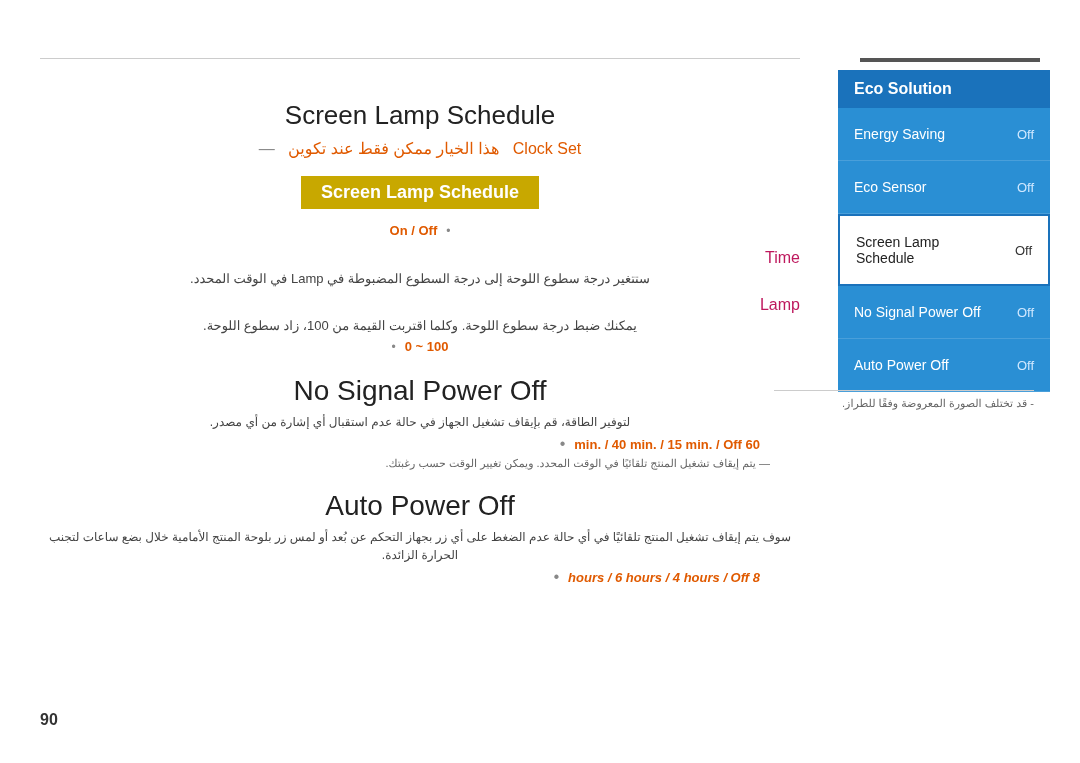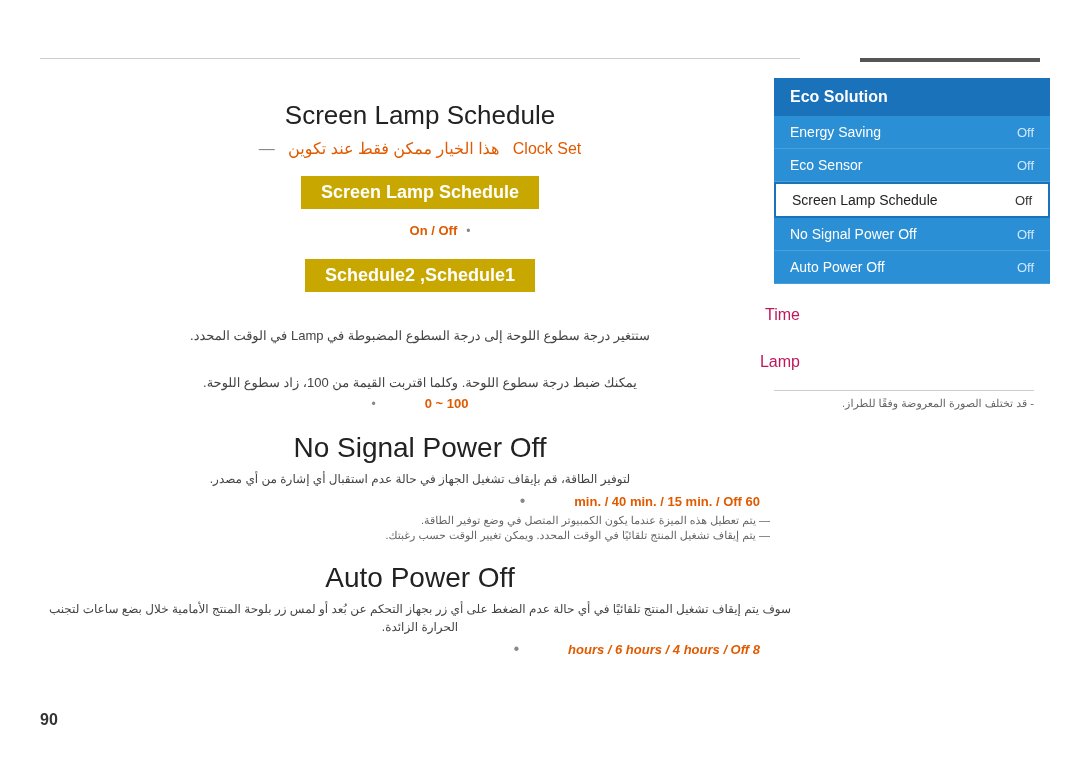--- a/index.html
+++ b/index.html
@@ -95,21 +95,20 @@
       text-align: center;
       font-size: 13px;
       color: #444;
       margin-bottom: 4px;
     }
 
     .orange-text {
       color: #e05a00;
       font-weight: bold;
       font-size: 13px;
-      margin-left: 40px;
     }
 
     .highlight-box-gold2 {
       background: #c8a800;
       color: #fff;
       text-align: center;
       font-size: 18px;
       font-weight: bold;
       padding: 6px 20px;
       display: inline-block;
@@ -157,38 +156,38 @@
       margin-bottom: 2px;
     }
 
     .note-row::before {
       content: '— ';
     }
 
     
     .sidebar {
       position: absolute;
-      top: 78px;
+      top: 70px;
       right: 30px;
-      width: 276px;
+      width: 212px;
     }
 
     .sidebar-header {
       background: #1a72bb;
       color: #fff;
       font-size: 16px;
       font-weight: bold;
       padding: 10px 16px;
     }
 
     .sidebar-item {
       background: #2a8fd4;
       color: #fff;
       font-size: 14px;
-      padding: 8px 16px;
+      padding: 18px 16px;
       display: flex;
       justify-content: space-between;
       align-items: center;
       border-bottom: 1px solid rgba(255,255,255,0.15);
       gap: 24px;
     }
 
     .sidebar-item.active {
       background: #fff;
       color: #222;
@@ -248,23 +247,20 @@
 
   <div class="centered">
     <span class="highlight-box-gold">Screen Lamp Schedule</span>
   </div>
 
   <div class="centered" style="margin-bottom:10px;">
     <span class="orange-text">On / Off</span>
     &nbsp;<span style="color:#888;font-size:12px;">•</span>
   </div>
 
-  <div class="centered">
-    <span class="highlight-box-gold2">Schedule2 ,Schedule1</span>
-  </div>
 
   <div class="sub-section">
     <div class="sub-title">Time</div>
     <div class="arabic-text">ستتغير درجة سطوع اللوحة إلى درجة السطوع المضبوطة في Lamp في الوقت المحدد.</div>
   </div>
 
   <div class="sub-section">
     <div class="sub-title">Lamp</div>
     <div class="arabic-text">يمكنك ضبط درجة سطوع اللوحة. وكلما اقتربت القيمة من 100، زاد سطوع اللوحة.</div>
     <div class="centered lamp-range">
@@ -272,21 +268,20 @@
       &nbsp;<span style="color:#888;font-size:12px;">•</span>
     </div>
   </div>
 
   <div class="section-heading">No Signal Power Off</div>
   <div class="section-body">لتوفير الطاقة، قم بإيقاف تشغيل الجهاز في حالة عدم استقبال أي إشارة من أي مصدر.</div>
   <div style="text-align:right; direction:rtl; padding-right:40px; margin-bottom:4px;">
     <span class="orange-text">60 min. / 40 min. / 15 min. / Off</span>
     &nbsp;<span style="color:#888;">•</span>
   </div>
-  <div class="note-row">يتم تعطيل هذه الميزة عندما يكون الكمبيوتر المتصل في وضع توفير الطاقة.</div>
   <div class="note-row">يتم إيقاف تشغيل المنتج تلقائيًا في الوقت المحدد. ويمكن تغيير الوقت حسب رغبتك.</div>
 
   <div class="section-heading">Auto Power Off</div>
   <div class="section-body">سوف يتم إيقاف تشغيل المنتج تلقائيًا في أي حالة عدم الضغط على أي زر بجهاز التحكم عن بُعد أو لمس زر بلوحة المنتج الأمامية خلال بضع ساعات لتجنب الحرارة الزائدة.</div>
   <div style="text-align:right; direction:rtl; padding-right:40px; margin-bottom:4px;font-style:italic;">
     <span class="orange-text">8 hours / 6 hours / 4 hours / Off</span>
     &nbsp;<span style="color:#888;">•</span>
   </div>
 
 </div>

